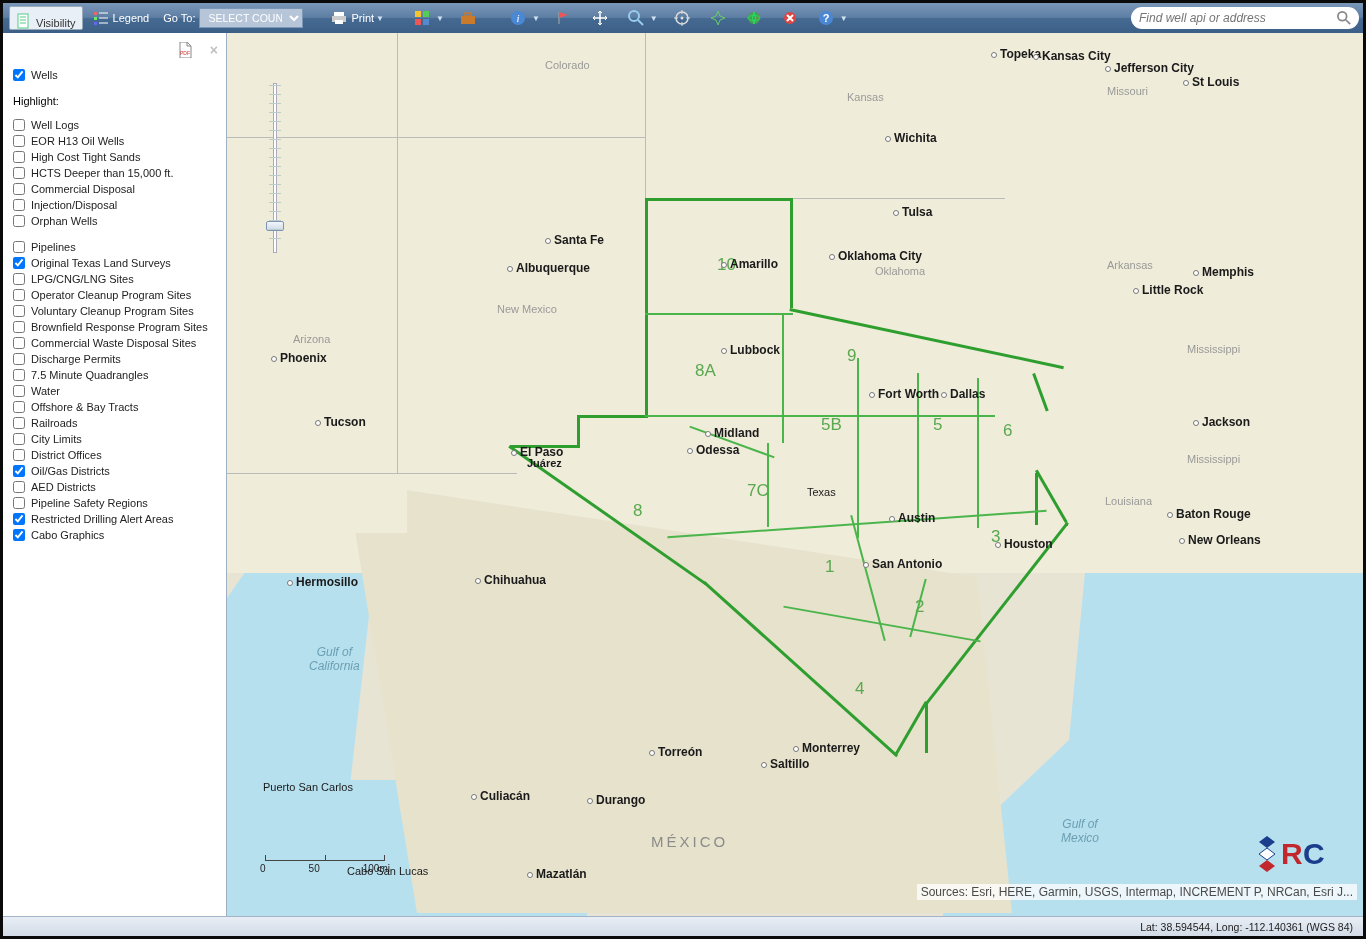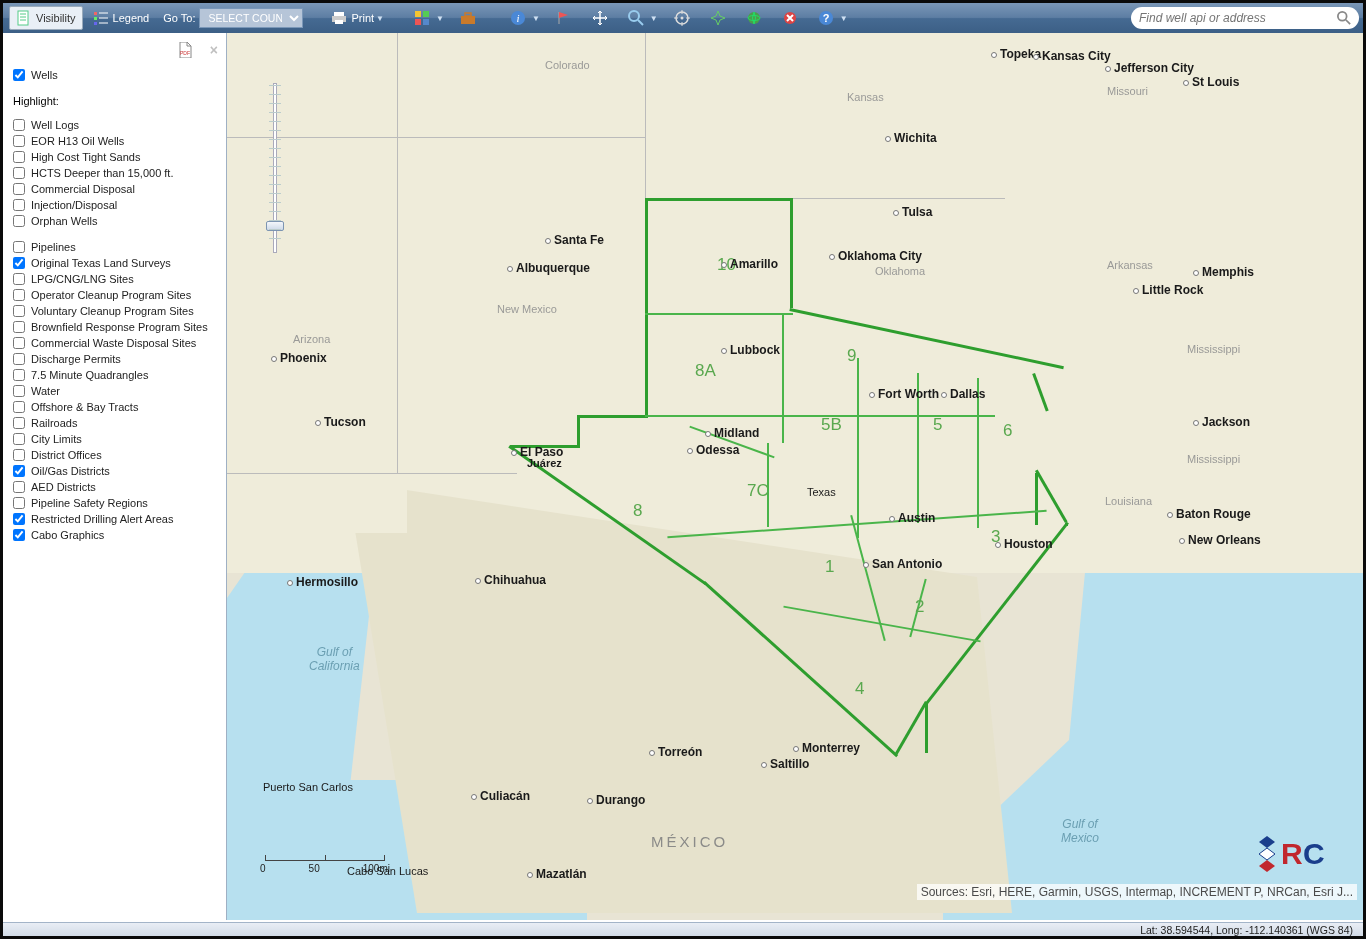--- a/index.html
+++ b/index.html
@@ -2,21 +2,21 @@
 <html><head>
 <meta charset="utf-8">
 <style>
 * { box-sizing: border-box; margin: 0; padding: 0; }
 body { font-family: Arial, Helvetica, sans-serif; font-size: 11px; width: 1366px; height: 939px; overflow: hidden; background: #000; }
 #app { width: 1366px; height: 939px; border: 3px solid #0a0a0a; background: #fff; position: relative; }
 
 
 #toolbar { height: 30px; background: linear-gradient(#7a97b8, #5d7ea3 48%, #456a92 52%, #3c5f86); display: flex; align-items: center; padding: 0 4px; color: #fff; font-size: 11px; }
 .tb-btn { display:flex; align-items:center; height:24px; padding:0 6px; margin:0 2px; cursor:pointer; }
-.tb-btn.active { background:#e9eff6; color:#333; border:1px solid #9ab; border-radius:2px; }
+.tb-btn.active { background:#e9eff6; color:#333; border:1px solid #9ab; border-radius:2px;align-items:flex-end; }
 .tb-ico { width:16px; height:16px; display:inline-block; margin-right:4px; }
 .tb-label { color:inherit; }
 .tb-sep { width:6px; }
 .tb-dd { margin-left:2px; font-size:8px; color:#cfe0f2; }
 #goto-select { background:#b6c5d8; color:#fff; border:1px solid #7a97b8; font-size:10.5px; height:20px; width:104px; padding:0 4px; }
 #search-wrap { margin-left:auto; background:#fff; border-radius:12px; display:flex; align-items:center; height:22px; width:228px; padding:0 8px; }
 #search-wrap input { border:none; outline:none; font-size:12px; font-style:italic; color:#888; flex:1; }
 #search-wrap .mag { color:#888; }
 
 
@@ -59,21 +59,21 @@
 
 #scalebar { position:absolute; left:38px; bottom:46px; }
 #sb-line { width:120px; height:6px; border:1px solid #444; border-top:none; position:relative; }
 #sb-line::before { content:''; position:absolute; left:50%; top:0; width:1px; height:6px; background:#444; }
 #sb-labels { display:flex; justify-content:space-between; width:130px; margin-left:-5px; margin-top:2px; font-size:10px; color:#222; }
 
 #attribution { position:absolute; right:6px; bottom:20px; background:rgba(255,255,255,0.75); color:#4a4a4a; font-size:12px; padding:1px 4px; }
 #logo { position:absolute; right:22px; bottom:44px; }
 
 
-#statusbar { position:absolute; left:0; right:0; bottom:0; height:14px; background:linear-gradient(#e9eef5,#d2dbe7); border-top:1px solid #a3b4c8; font-size:10.5px; color:#222; display:flex; justify-content:flex-end; align-items:center; padding-right:10px; }
+#statusbar { position:absolute; left:0; right:0; bottom:0; height:20px; background:linear-gradient(#e9eef5,#d2dbe7); border-top:1px solid #a3b4c8; font-size:10.5px; color:#222; display:flex; justify-content:flex-end; align-items:center; padding-right:10px; }
 
 
 svg { display:block; }
 </style>
 </head>
 <body>
 <div id="app">
 
 <div id="toolbar">
   <div class="tb-btn active">

